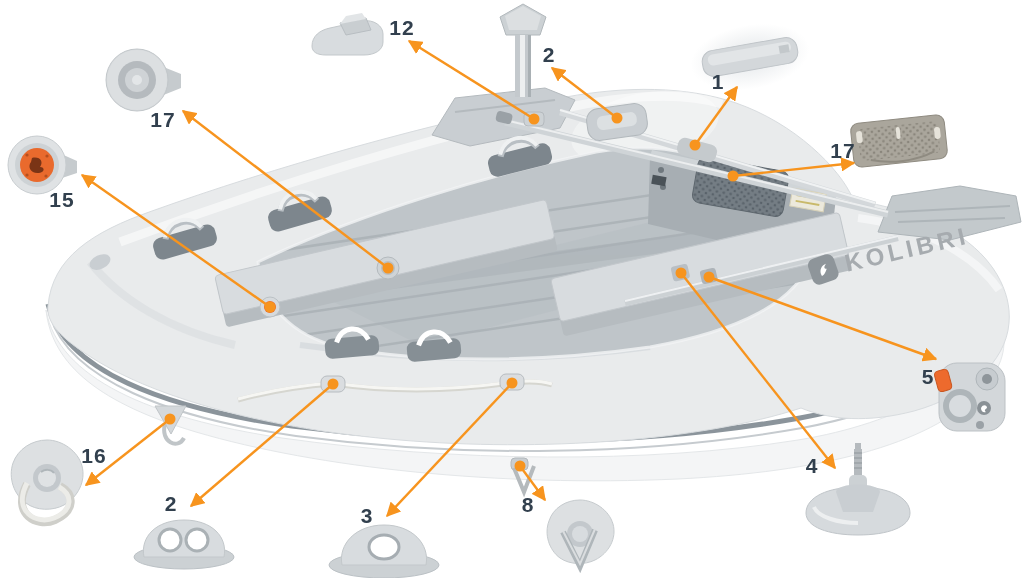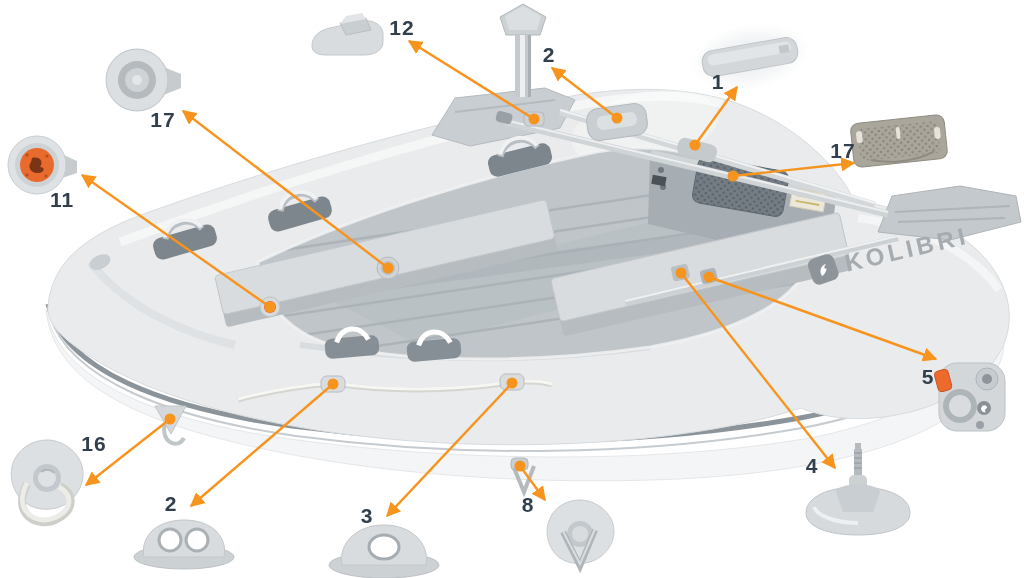--- a/index.html
+++ b/index.html
@@ -340,18 +340,18 @@
   <span class="brand-text">KOLIBRI</span>
 </div>
 
 <div class="num" style="left:718px;top:82px">1</div>
 <div class="num" style="left:171px;top:504px">2</div>
 <div class="num" style="left:367px;top:516px">3</div>
 <div class="num" style="left:812px;top:466px">4</div>
 <div class="num" style="left:928px;top:377px">5</div>
 <div class="num" style="left:528px;top:505px">8</div>
 <div class="num" style="left:163px;top:120px">17</div>
-<div class="num" style="left:62px;top:200px">11</div>
+<div class="num" style="left:62px;top:200px">15</div>
 <div class="num" style="left:402px;top:28px">12</div>
 <div class="num" style="left:549px;top:55px">2</div>
 <div class="num" style="left:843px;top:151px">17</div>
-<div class="num" style="left:94px;top:444px">16</div>
+<div class="num" style="left:94px;top:456px">16</div>
 </div>
 
 </body></html>

